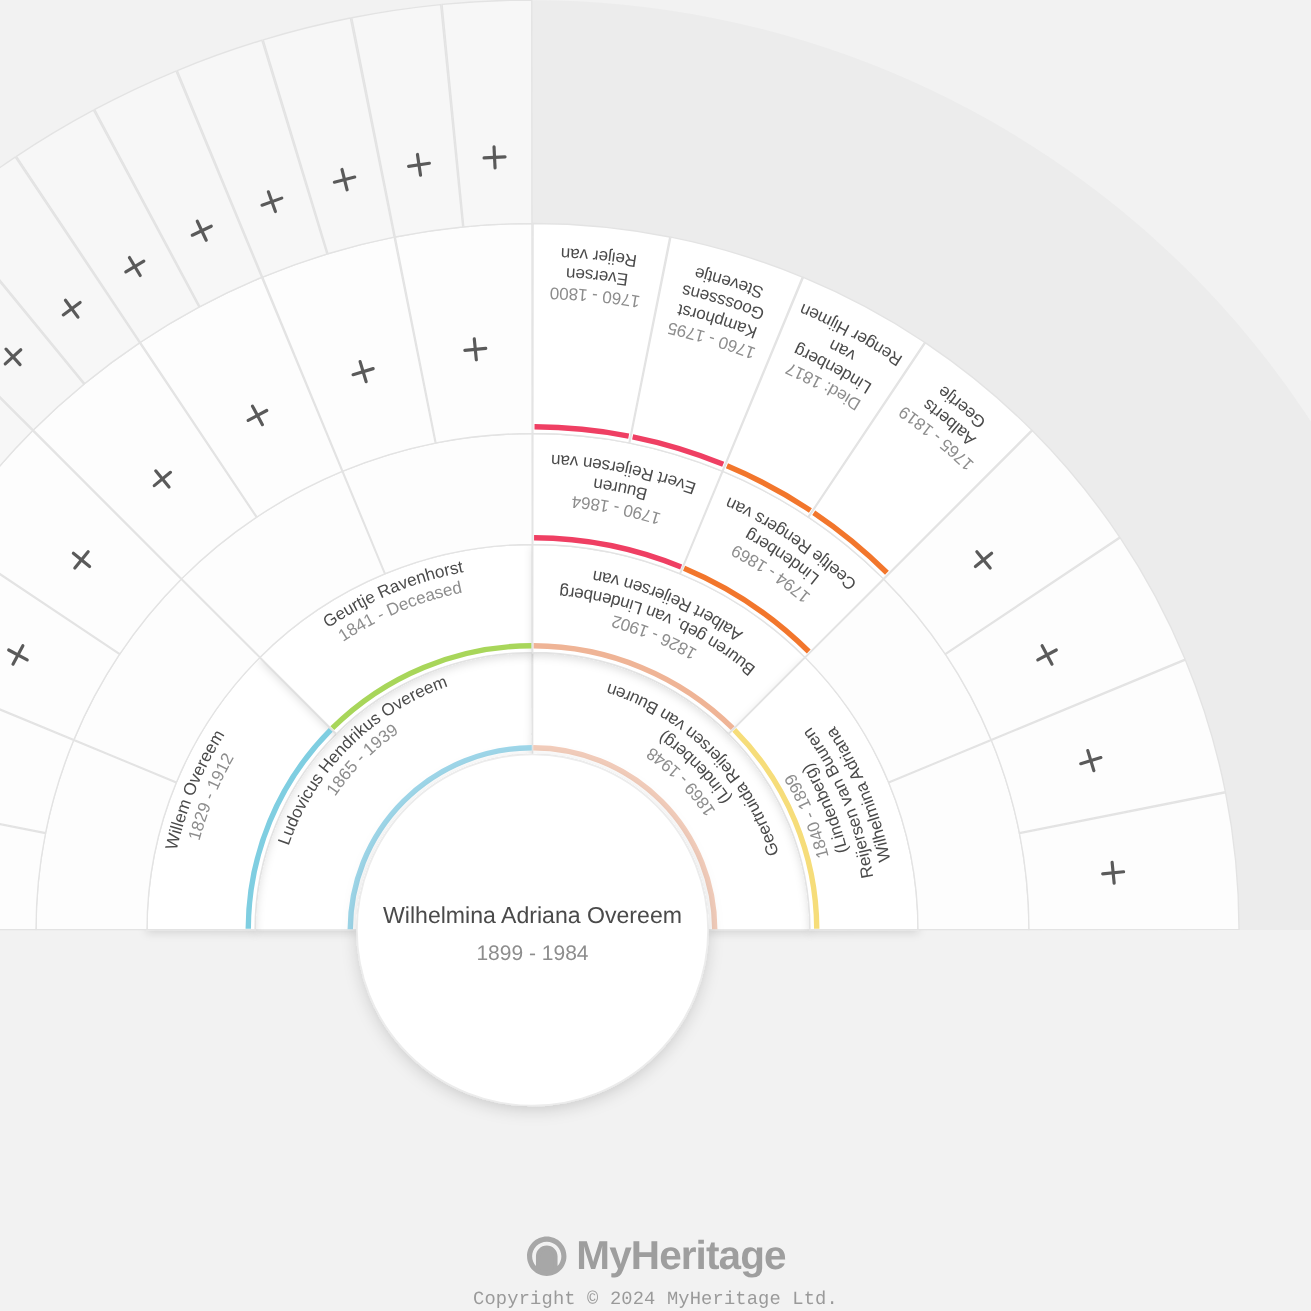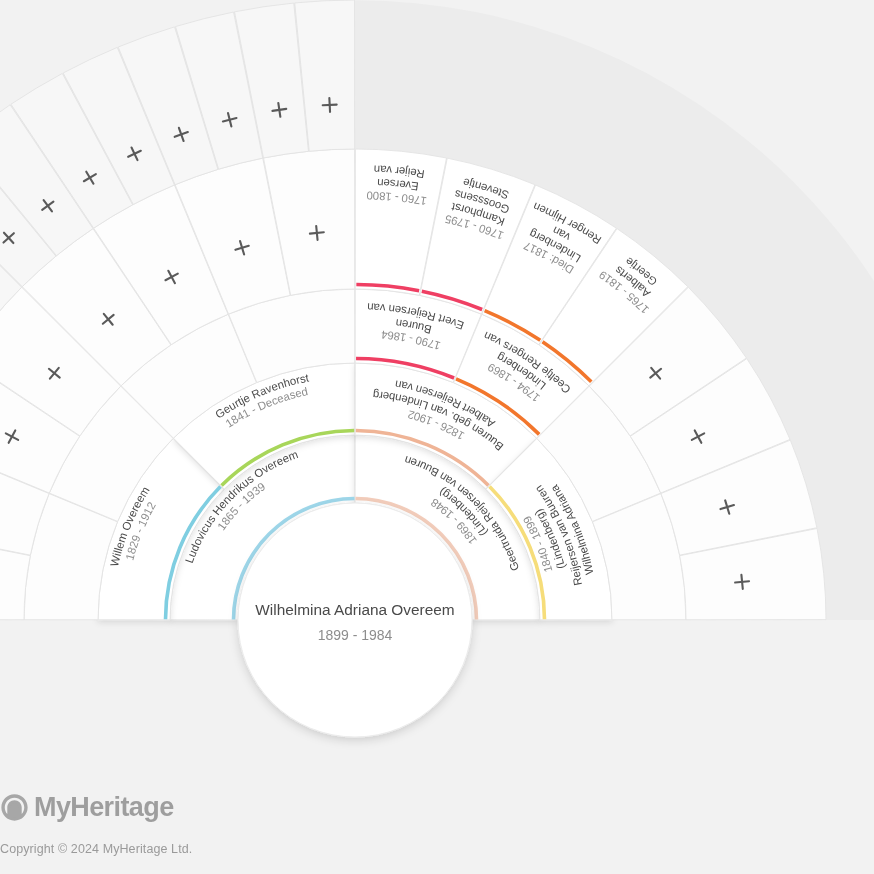--- a/index.html
+++ b/index.html
@@ -10,36 +10,36 @@
     font-family:"Liberation Sans","DejaVu Sans",sans-serif;
     -webkit-font-smoothing:antialiased;
   }
   #root{position:relative;width:874px;height:874px;}
 
   #fan-wrap{position:absolute;left:0;top:0;width:874px;height:874px;}
   #fan{display:block;}
 
   
   #footer{
-    position:absolute;left:0;right:0;bottom:18px;
-    display:flex;flex-direction:column;
+    position:absolute;left:0;right:0;bottom:1px;
+    display:flex;flex-direction:column;align-items:center;
     pointer-events:none;
   }
   #brand{
     display:flex;align-items:center;gap:5px;
     opacity:.62;
   }
   #brand-mark{width:29px;height:29px;display:block;}
   #brand-name{
     font-size:27px;font-weight:bold;color:#6b6b6b;
     letter-spacing:-.6px;line-height:1;
     font-family:"Liberation Sans","DejaVu Sans",sans-serif;
   }
   #copyright{
-    margin-top:20px;font-size:12.5px;color:#9a9a9a;letter-spacing:.1px;
+    margin-top:7px;font-size:12.5px;color:#9a9a9a;letter-spacing:.1px;font-family:Liberation Mono, monospace;
   }
 
   
   .node-name{ font-size:11.4px; fill:#4a4a4a; font-family:"Liberation Sans","DejaVu Sans",sans-serif; }
   .node-date{ font-size:11.4px; fill:#8d8d8d; font-family:"Liberation Sans","DejaVu Sans",sans-serif; }
   .center-name{ font-size:15.4px; fill:#4a4a4a; font-family:"Liberation Sans","DejaVu Sans",sans-serif; }
   .center-date{ font-size:14px; fill:#8d8d8d; font-family:"Liberation Sans","DejaVu Sans",sans-serif; }
   .plus-icon{ stroke:#5a5a5a; stroke-width:2.1px; stroke-linecap:round; }
 </style>
 </head>

